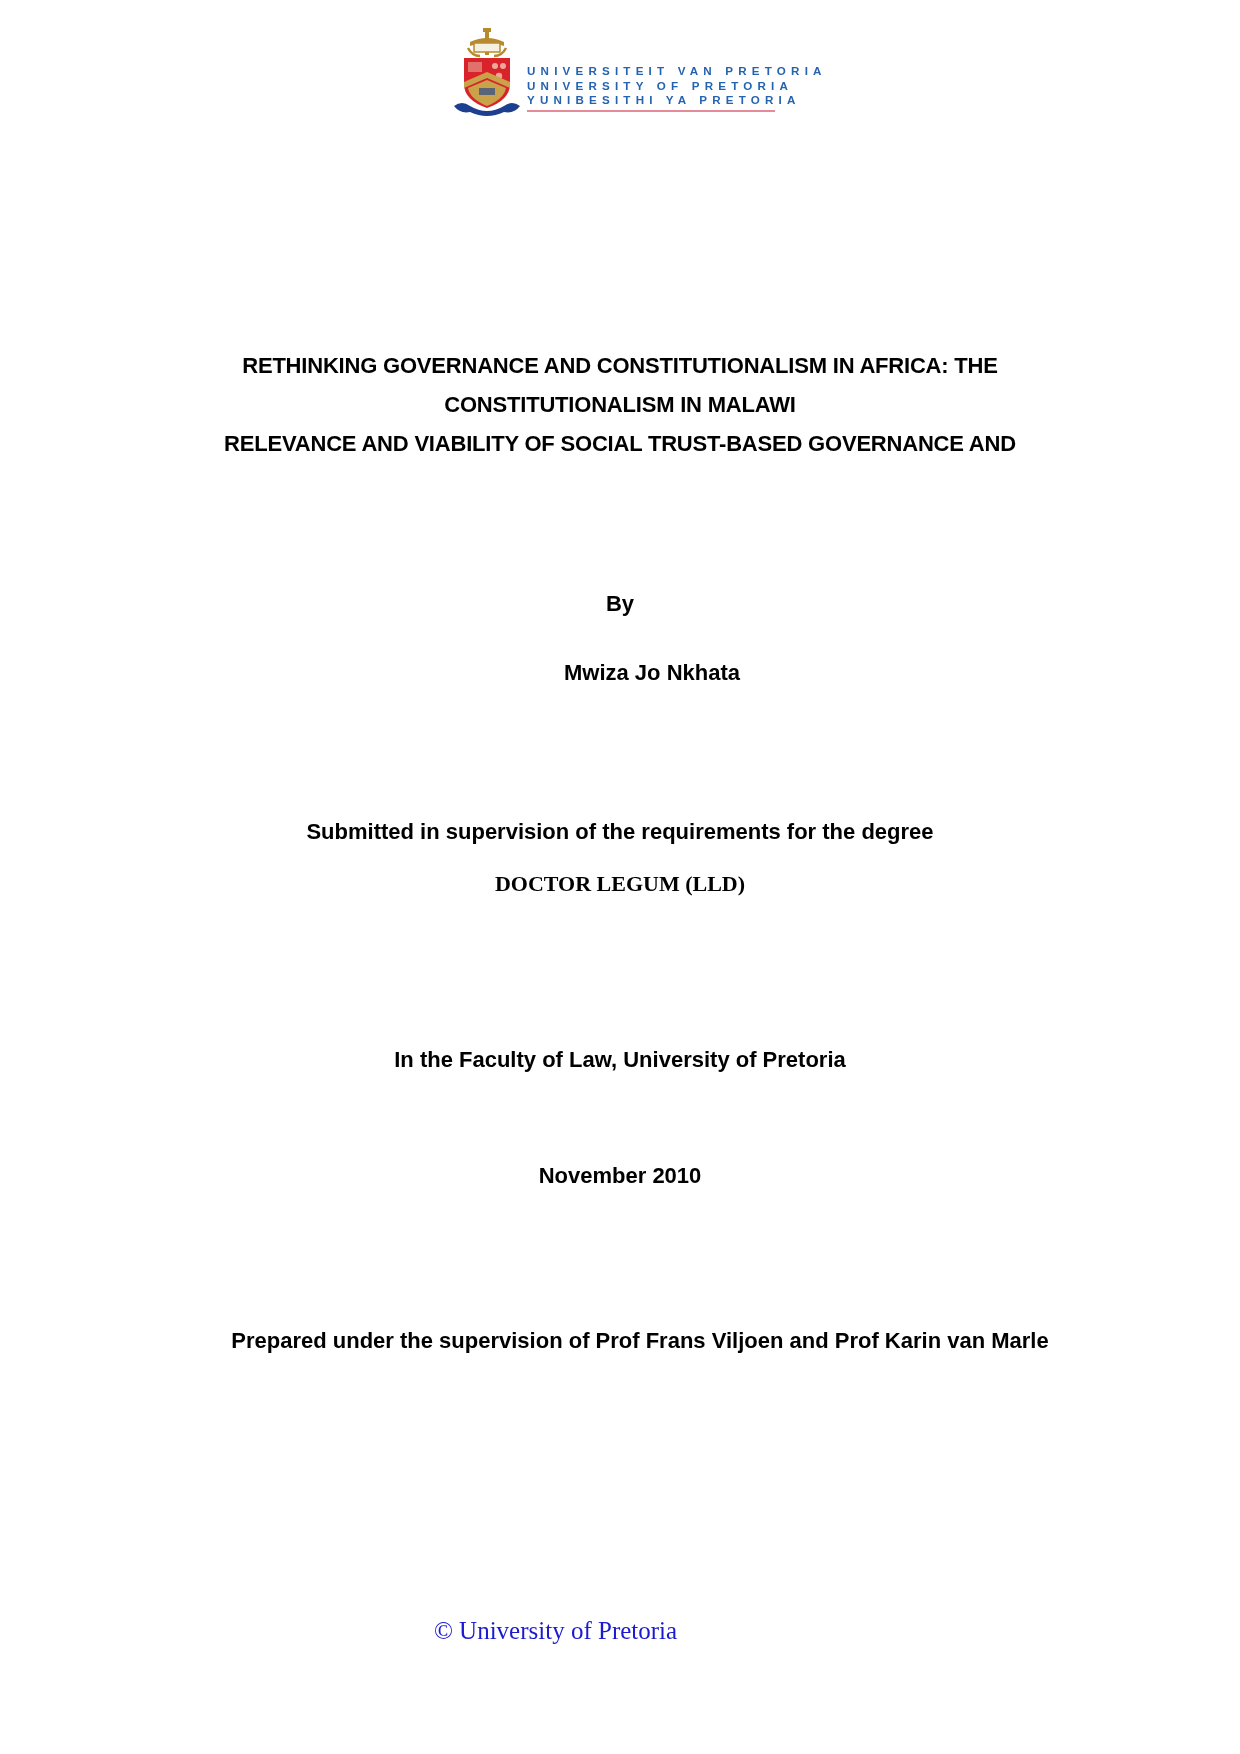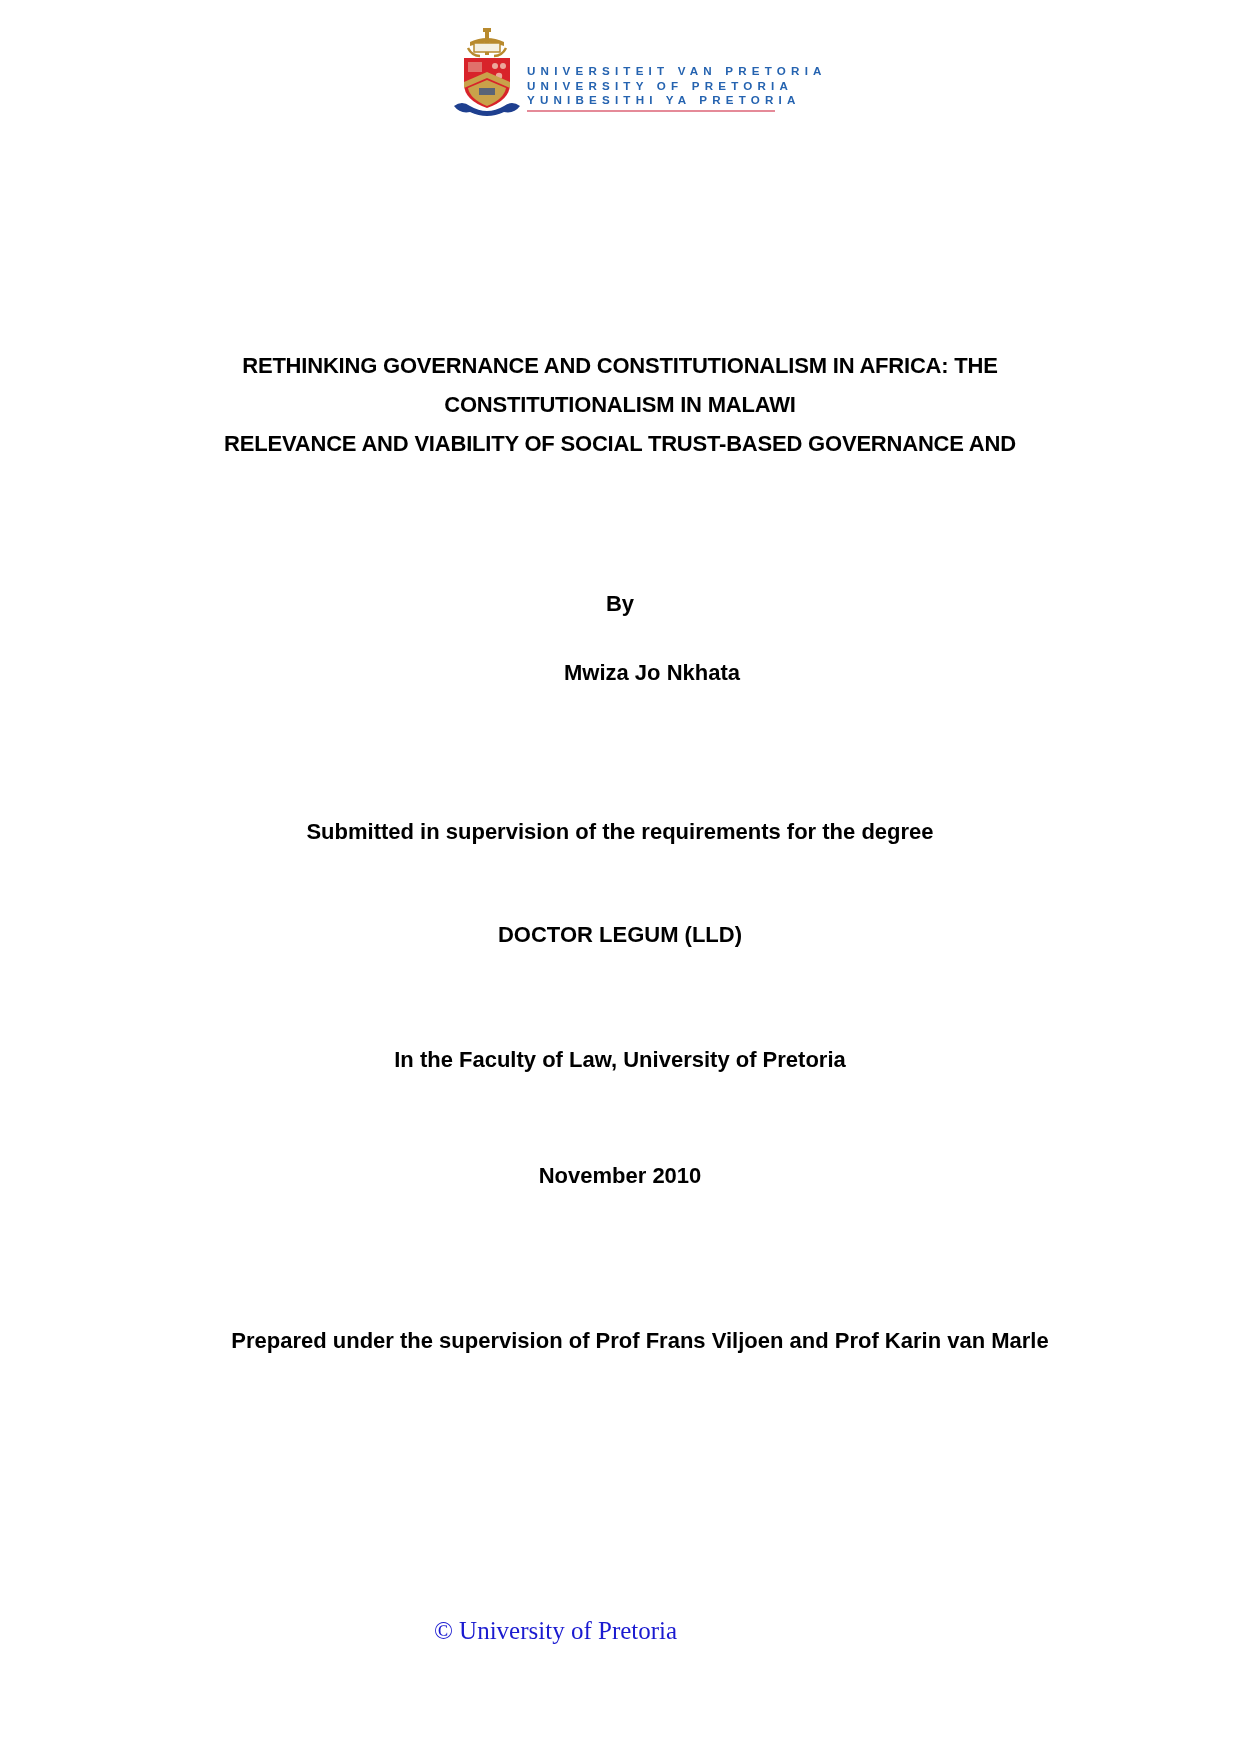--- a/index.html
+++ b/index.html
@@ -61,21 +61,21 @@
     }
     .title {
       top: 346px;
       line-height: 39px;
       letter-spacing: -0.2px;
     }
     .title div { white-space: nowrap; }
     .by { top: 585px; margin-top: 6px; }
     .author { top: 660px; margin-left: 32px; }
     .submitted { top: 819px; }
-    .degree { top: 922px; }
+    .degree { top: 871px; font-family: Liberation Serif, serif; }
     .faculty { top: 1015px; margin-top: 32px; }
     .date { top: 1163px; }
     .supervision { top: 1328px; margin-left: 20px; }
     .copyright {
       position: absolute;
       left: 0;
       width: 1111px;
       top: 1617px;
       text-align: center;
       font-family: "Liberation Serif", "DejaVu Serif", serif;

